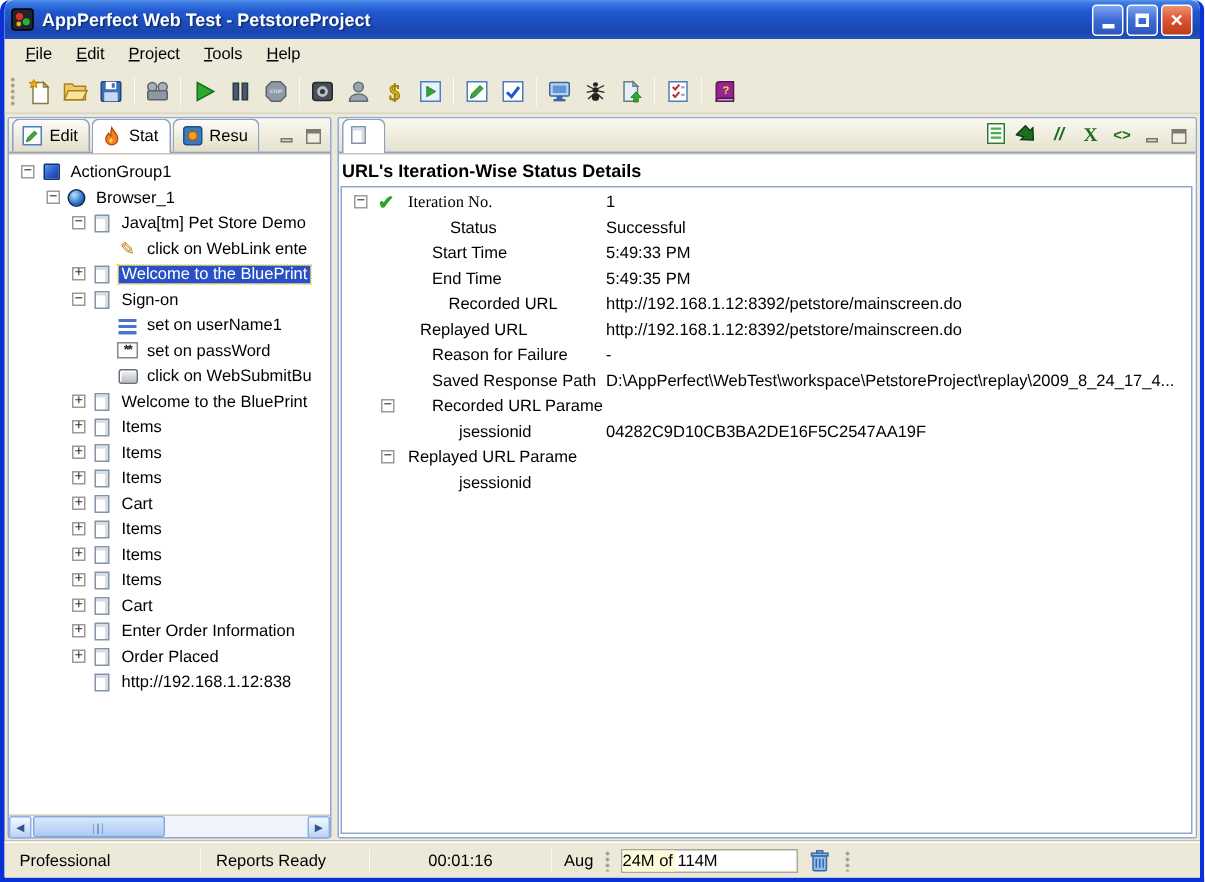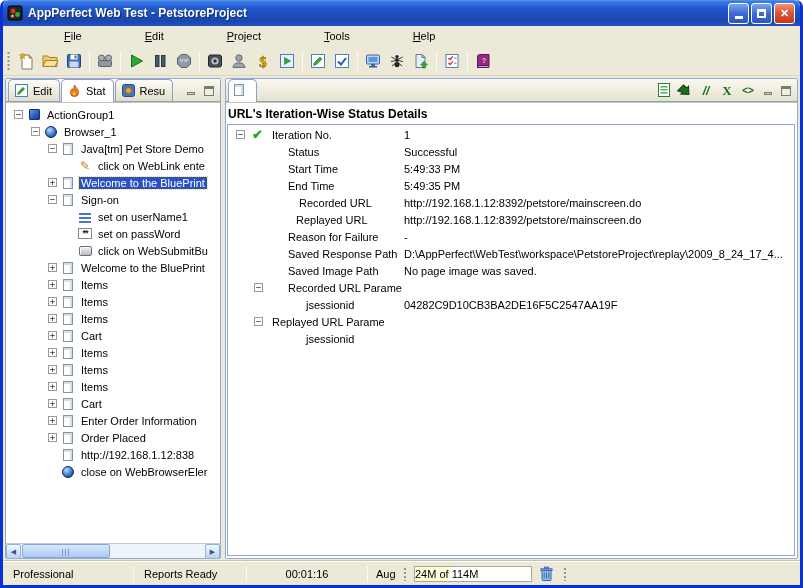--- a/index.html
+++ b/index.html
@@ -21,21 +21,21 @@
   .wbtn { width:21px; height:21px; border:1px solid #fff; border-radius:3px; color:#fff;
     display:flex; align-items:center; justify-content:center; font-size:11px; font-weight:bold;
     background:linear-gradient(180deg,#7BA4EE 0%,#3E6CD4 50%,#2A55BC 100%); cursor:default; }
   .wbtn.close { background:linear-gradient(180deg,#F0926E 0%,#DD5736 45%,#C03A18 100%); }
   .wbtn .mingl { display:block; width:8px; height:3px; background:#fff; margin-top:9px; }
   .wbtn .maxgl { display:block; width:9px; height:9px; border:2px solid #fff; border-top-width:3px; }
 
   
   .menubar { height:20px; flex:0 0 20px; display:flex; align-items:center; padding-left:6px;
     background:#ECE9D8; }
-  .menu-item { padding:2px 8px;margin-left:47px; }
+  .menu-item { padding:2px 8px; }
   .menu-item u { text-decoration:underline; }
 
   
   .toolbar { height:30px; flex:0 0 30px; display:flex; align-items:center; padding-left:2px;
     background:#ECE9D8; border-bottom:1px solid #DAD6C2; }
   .tgrip { width:5px; height:20px; margin:0 3px 0 1px;
     background-image:radial-gradient(circle,#9A9580 1px,transparent 1.2px);
     background-size:4px 4px; background-position:center; }
   .tbtn { width:24px; height:24px; display:flex; align-items:center; justify-content:center; }
   .ticon { width:18px; height:18px; display:flex; align-items:center; justify-content:center; }
@@ -516,27 +516,20 @@
               </span>
               <span class="tlabel">Order Placed</span>
             </div>
             <div class="trow" style="padding-left: 42px;">
               <span class="texp none"></span>
               <span class="ticn">
                 <span class="i-page"></span>
               </span>
               <span class="tlabel">http://192.168.1.12:838</span>
             </div>
-            <div class="trow" style="padding-left: 42px;">
-              <span class="texp none"></span>
-              <span class="ticn">
-                <span class="i-globe"></span>
-              </span>
-              <span class="tlabel">close on WebBrowserEler</span>
-            </div>
           </div>
         <div class="hscroll">
           <span class="sbtn">◀</span>
           <span class="sthumb"></span>
           <span class="sbtn right">▶</span>
         </div>
       </div>
     </div>
 
     <div class="splitter"></div>
@@ -585,54 +578,50 @@
               <span class="vmax"></span>
             </span>
           </div>
       </div>
       <div class="content-box">
         <div class="details-header">URL's Iteration-Wise Status Details</div>
         <div class="details" id="details">
             <div class="drow">
               <span class="dexp" style="left: 8px;">−</span>
               <span class="dstat i-check">✔</span>
-              <span class="dlabel" style="left: 44px;">Iteration No.</span>
+              <span class="dlabel" style="left: 44px; font-family: Liberation Serif, serif;">Iteration No.</span>
               <span class="dvalue">1</span>
             </div>
             <div class="drow">
-              <span class="dlabel" style="left: 60px; text-align: center;">Status</span>
+              <span class="dlabel" style="left: 72px; text-align: center;">Status</span>
               <span class="dvalue">Successful</span>
             </div>
             <div class="drow">
               <span class="dlabel" style="left: 60px;">Start Time</span>
               <span class="dvalue">5:49:33 PM</span>
             </div>
             <div class="drow">
               <span class="dlabel" style="left: 60px;">End Time</span>
               <span class="dvalue">5:49:35 PM</span>
             </div>
             <div class="drow">
               <span class="dlabel" style="left: 71px;">Recorded URL</span>
               <span class="dvalue">http://192.168.1.12:8392/petstore/mainscreen.do</span>
             </div>
             <div class="drow">
-              <span class="dlabel" style="left: 68px;">Replayed URL</span>
+              <span class="dlabel" style="left: 52px;">Replayed URL</span>
               <span class="dvalue">http://192.168.1.12:8392/petstore/mainscreen.do</span>
             </div>
             <div class="drow">
               <span class="dlabel" style="left: 60px;">Reason for Failure</span>
               <span class="dvalue">-</span>
             </div>
             <div class="drow">
               <span class="dlabel" style="left: 60px;">Saved Response Path</span>
               <span class="dvalue">D:\AppPerfect\WebTest\workspace\PetstoreProject\replay\2009_8_24_17_4...</span>
-            </div>
-            <div class="drow">
-              <span class="dlabel" style="left: 60px;">Saved Image Path</span>
-              <span class="dvalue">No page image was saved.</span>
             </div>
             <div class="drow">
               <span class="dexp" style="left: 26px;">−</span>
               <span class="dlabel" style="left: 60px;">Recorded URL Parame</span>
             </div>
             <div class="drow">
               <span class="dlabel" style="left: 78px;">jsessionid</span>
               <span class="dvalue">04282C9D10CB3BA2DE16F5C2547AA19F</span>
             </div>
             <div class="drow">

